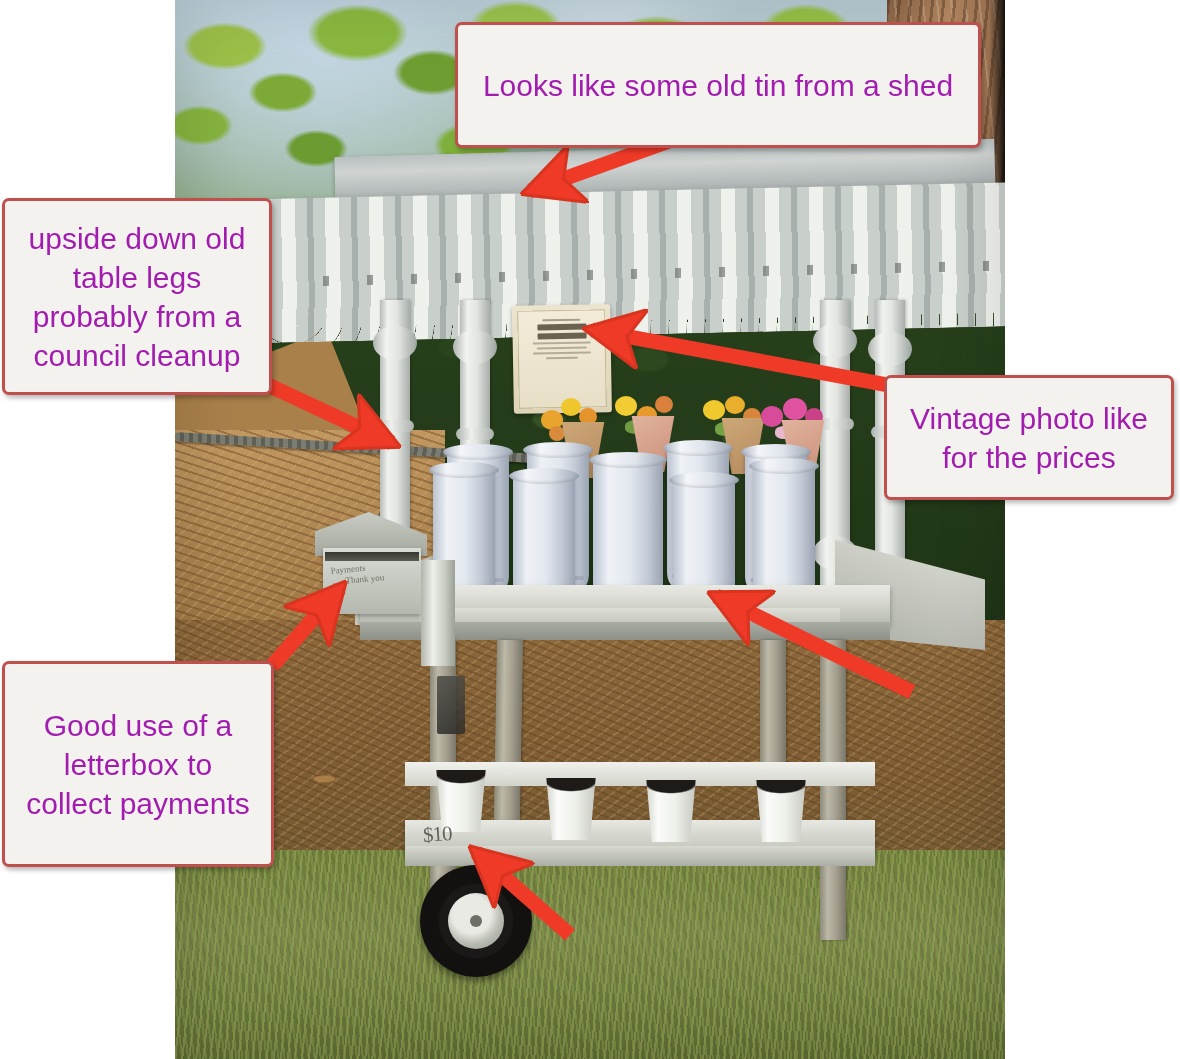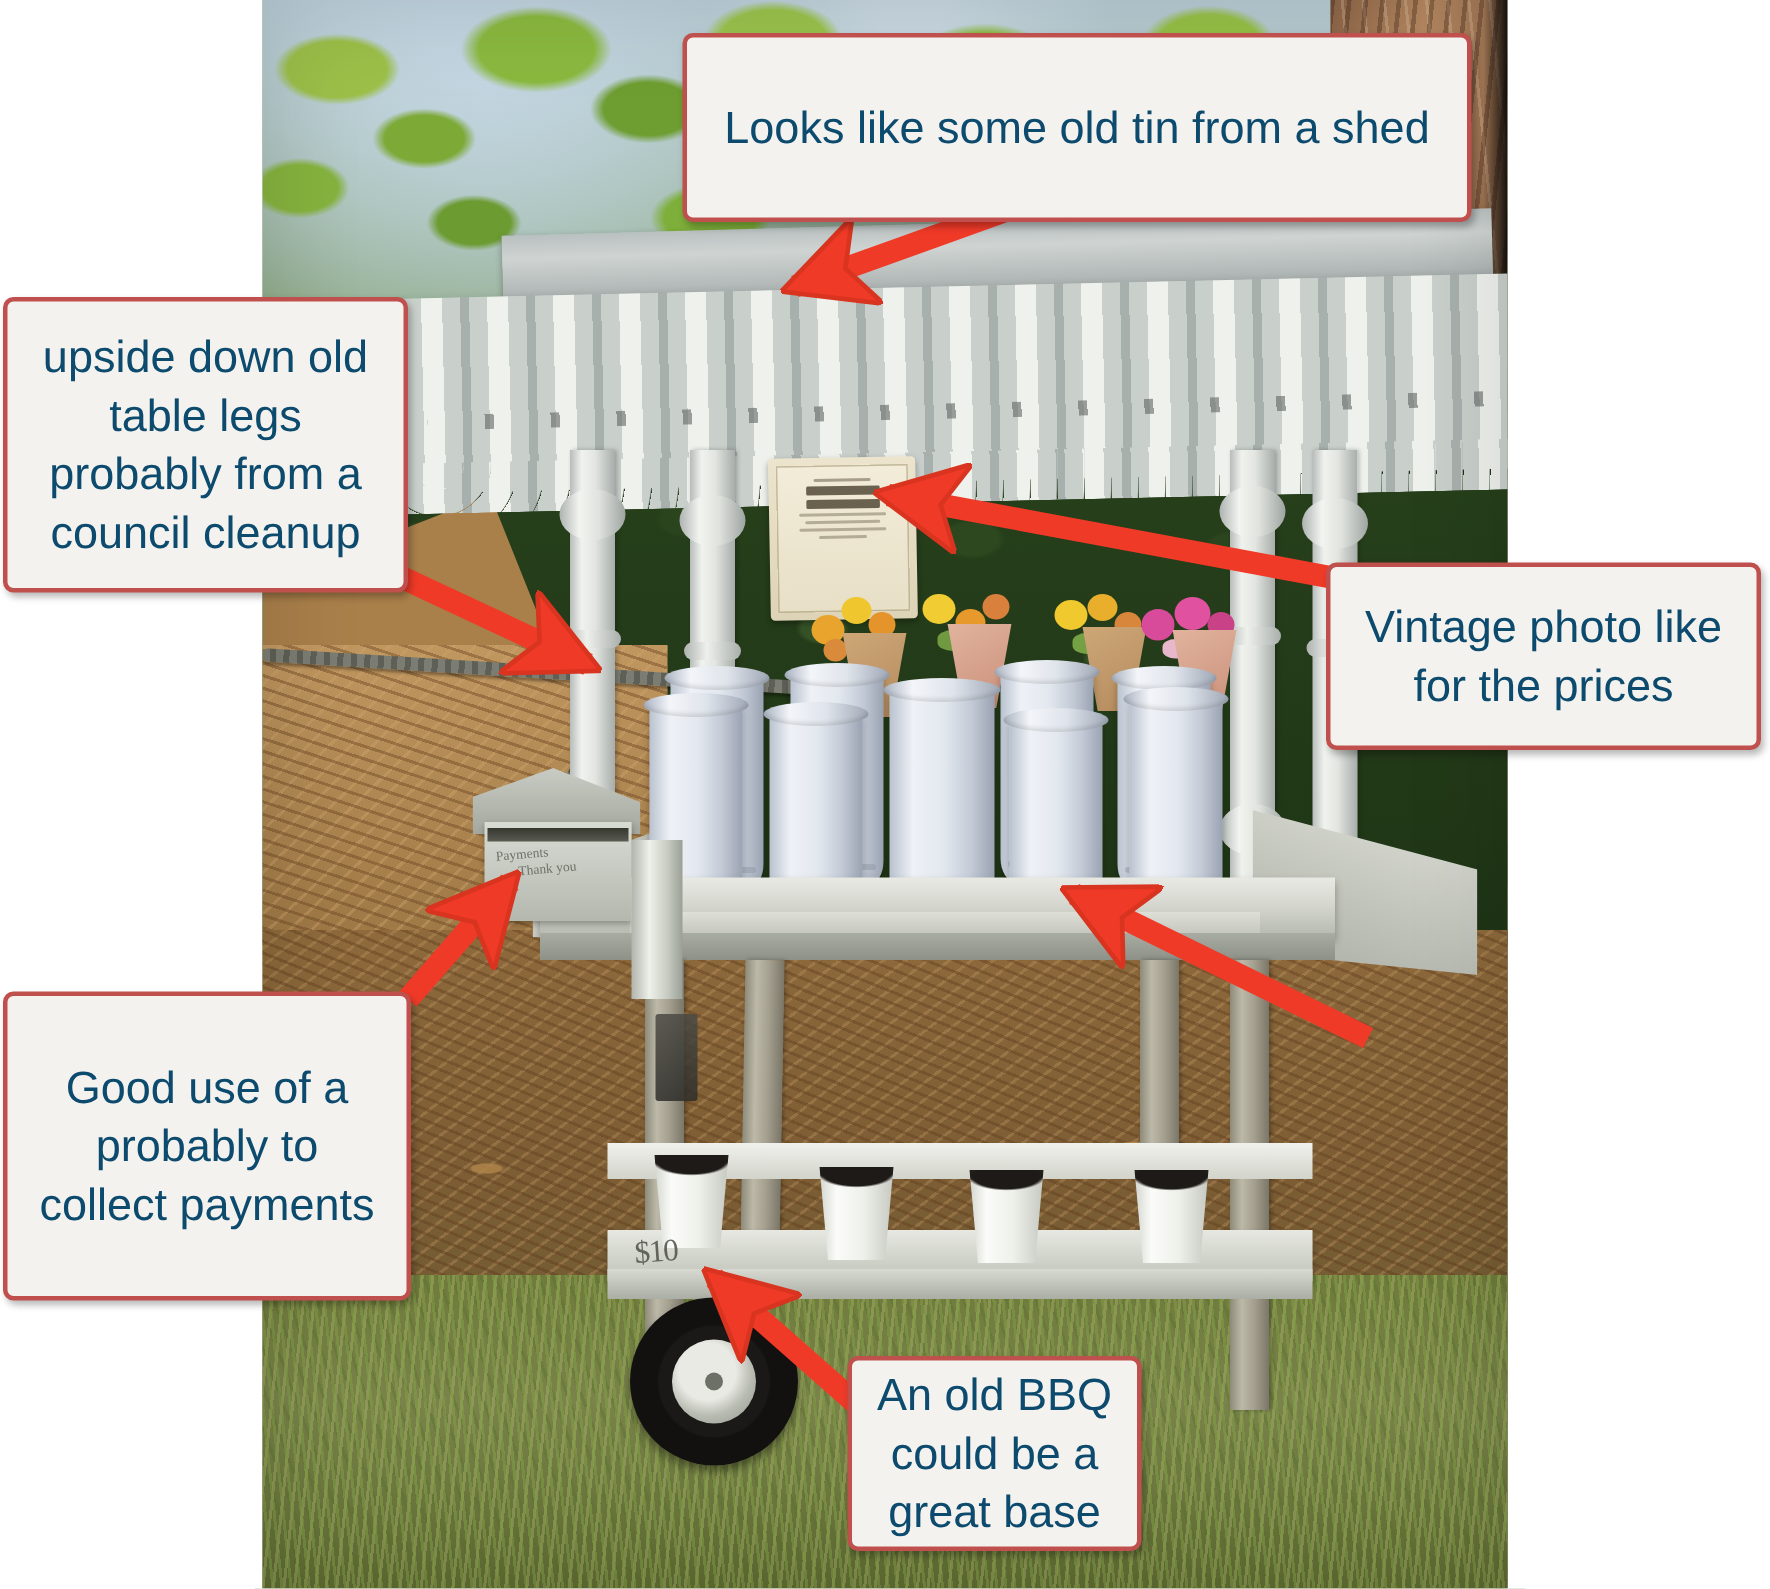--- a/index.html
+++ b/index.html
@@ -395,21 +395,21 @@
 
   
   .callout{
     position:absolute;
     background:#f4f2ee;
     border:3px solid #c0504d;
     border-radius:7px;
     box-shadow:2px 3px 5px rgba(0,0,0,.28);
     display:flex;align-items:center;justify-content:center;
     text-align:center;
-    color:#0c4a6e;
+    color:#a21caf;
     font-size:30px;
     line-height:1.30;
     padding:10px 14px;
     box-sizing:border-box;
   }
   #co-tin      {left:455px; top:22px;  width:526px; height:126px;}
   #co-legs     {left:2px;   top:198px; width:270px; height:197px;}
   #co-frame    {left:884px; top:375px; width:290px; height:125px;}
   #co-letter   {left:2px;   top:661px; width:272px; height:206px;}
   #co-koch     {left:908px; top:687px; width:264px; height:141px;}
@@ -593,21 +593,18 @@
 
   <div class="callout" id="co-legs">
     <span>upside down old table legs probably from a council cleanup</span>
   </div>
 
   <div class="callout" id="co-frame">
     <span>Vintage photo like for the prices</span>
   </div>
 
   <div class="callout" id="co-letter">
-    <span>Good use of a probably to collect payments</span>
+    <span>Good use of a letterbox to collect payments</span>
   </div>
 
 
-  <div class="callout" id="co-bbq">
-    <span>An old BBQ could be a great base</span>
-  </div>
 
 </div>
 
 </body></html>

